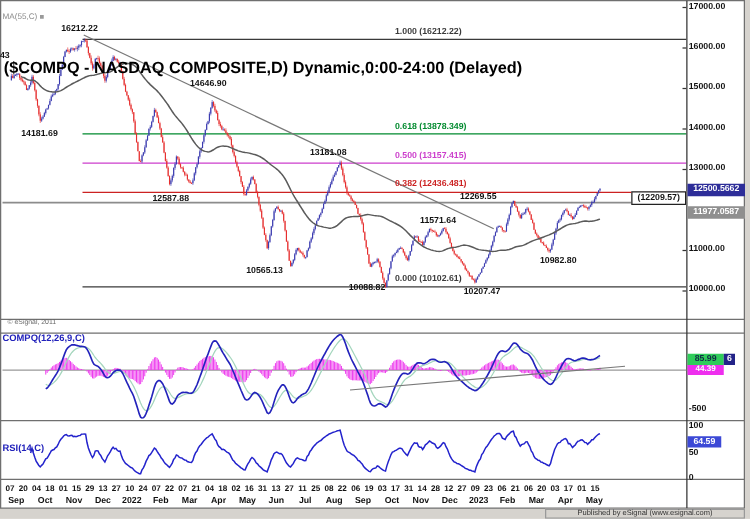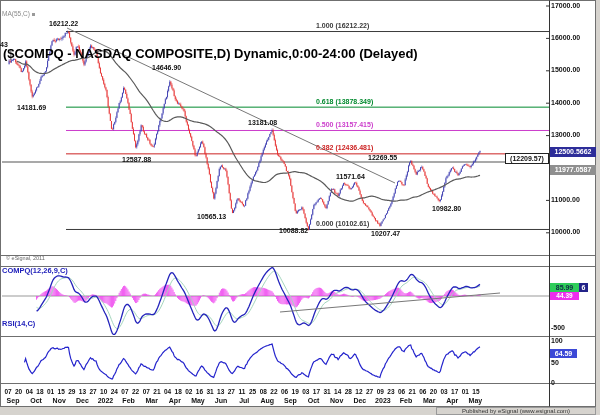--- a/index.html
+++ b/index.html
@@ -6,21 +6,21 @@
   #screen{position:relative;width:600px;height:415px;background:#d6d3ce;overflow:hidden;
           font-family:"Liberation Sans",sans-serif;}
   #chart-svg{position:absolute;left:0;top:0;}
   .lbl{position:absolute;white-space:nowrap;font:bold 7px "Liberation Sans",sans-serif;color:#111;}
   #title{left:3px;top:1px;font-size:13px;color:#000;margin-top:45px;}
   #ma-label{left:2px;top:10px;font-weight:normal;font-size:6.5px;color:#8a8a8a;}
   #ma-swatch{display:inline-block;width:3px;height:3px;background:#9a9a9a;margin-left:2px;}
   #left-partial{left:0px;top:41px;}
   #copyright{left:6px;top:255px;font-weight:normal;font-size:5.5px;color:#666;}
   #macd-label{left:2px;top:266px;font-size:7.5px;color:#2222bb;}
-  #rsi-label{left:2px;top:319px;font-size:7.5px;color:#2222bb;}
+  #rsi-label{left:2px;top:354px;font-size:7.5px;color:#2222bb;}
   #res-label{left:368px;top:154px;}
   .box{position:absolute;text-align:center;color:#fff;font:bold 7px "Liberation Sans",sans-serif;}
   #cur-price-box{left:550px;top:147px;width:46px;height:10px;line-height:10px;}
   #ma-value-box{left:550px;top:165px;width:46px;height:10px;line-height:10px;}
   #macd-value-box{left:550px;top:283px;width:29px;height:9px;line-height:9px;color:#102a46;}
   #macd-suffix-box{left:579px;top:283px;width:9px;height:9px;line-height:9px;}
   #signal-value-box{left:550px;top:292px;width:29px;height:8px;line-height:8px;font-size:6.5px;}
   #rsi-value-box{left:550px;top:349px;width:27px;height:9px;line-height:9px;}
   #res-box{left:505px;top:153px;width:44px;height:11px;line-height:10px;background:#fff;
            border:1px solid #222;color:#111;box-sizing:border-box;}

